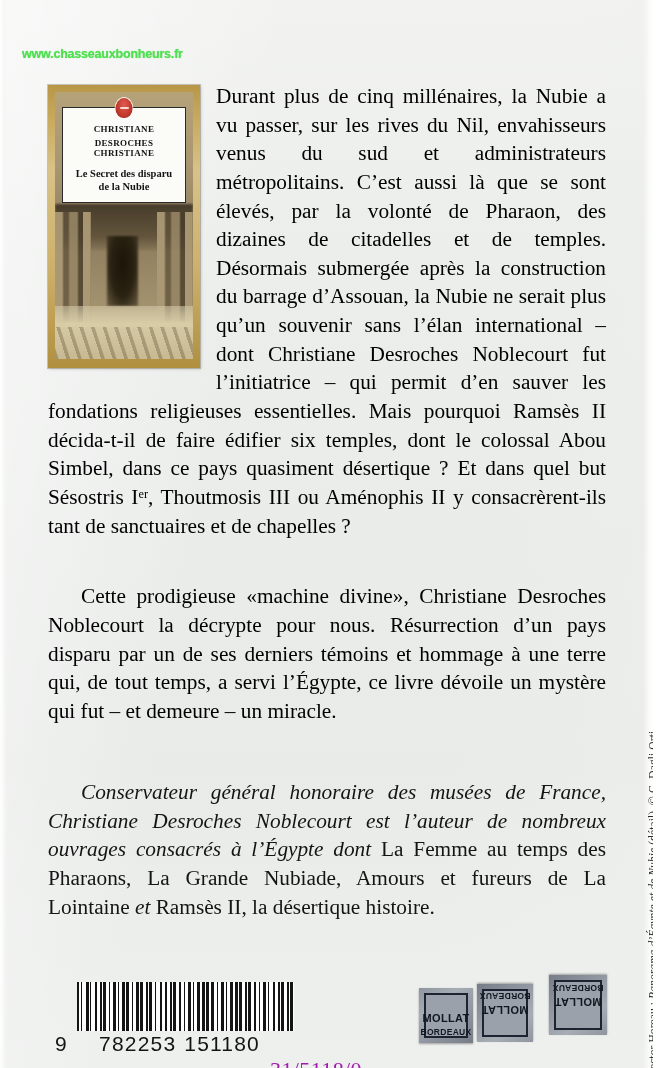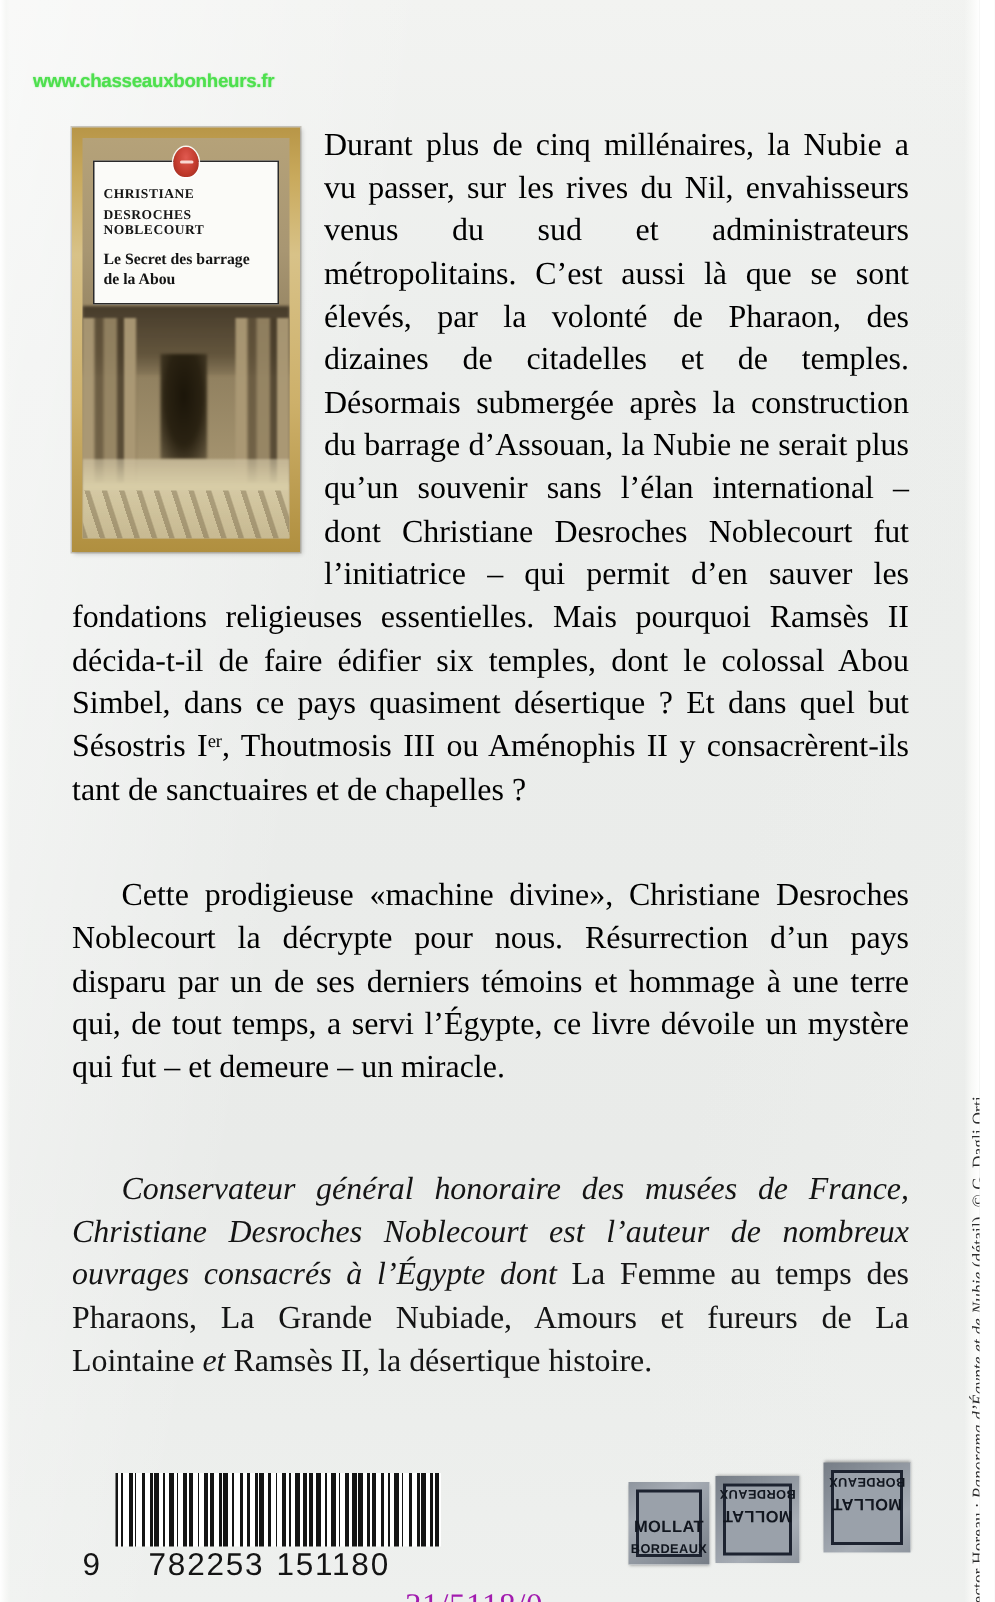--- a/index.html
+++ b/index.html
@@ -144,21 +144,21 @@
   }
   
   .cover-label {
     position: absolute;
     left: 14px;
     right: 14px;
     top: 22px;
     background: #fbfbf8;
     border: 1.4px solid #2a2a2a;
     padding: 13px 6px 9px 6px;
-    text-align: left;
+    text-align: center;
     line-height: 1.18;
   }
   .lp-logo {
     position: absolute;
     left: 50%;
     top: -10px;
     transform: translateX(-50%);
     width: 17px;
     height: 20px;
     border-radius: 50% 50% 45% 45% / 55% 55% 45% 45%;
@@ -361,23 +361,23 @@
       <div class="temple-ceiling"></div>
       <div class="colonnade left"></div>
       <div class="colonnade right"></div>
       <div class="sanctuary-door"></div>
       <div class="temple-floor"></div>
       <div class="floor-rubble"></div>
     </div>
     <div class="cover-label">
       <div class="lp-logo"></div>
       <div class="cover-author">CHRISTIANE</div>
-      <div class="cover-author">DESROCHES NOBLECOURT</div>
-      <div class="cover-title">Le Secret des barrage</div>
-      <div class="cover-title" style="margin-top:0">de la Abou</div>
+      <div class="cover-author">DESROCHES CHRISTIANE</div>
+      <div class="cover-title">Le Secret des disparu</div>
+      <div class="cover-title" style="margin-top:0">de la Nubie</div>
     </div>
   </div>
 
   <div class="blurb">
     <div class="cover-spacer"></div>
     <p><span>Durant plus de cinq millénaires, la Nubie a vu passer, sur les rives du Nil, envahisseurs venus du sud et administrateurs métropolitains. C’est aussi là que se sont élevés, par la volonté de Pharaon, des dizaines de citadelles et de temples. Désormais submergée après la construction du barrage d’Assouan, la Nubie ne serait plus qu’un souvenir sans l’élan international – dont Christiane Desroches Noblecourt fut l’initiatrice – qui permit d’en sauver les fondations religieuses essentielles. Mais pourquoi Ramsès II décida-t-il de faire édifier six temples, dont le colossal Abou Simbel, dans ce pays quasiment désertique ? Et dans quel but Sésostris I</span><sup class="ordinal">er</sup><span>, Thoutmosis III ou Aménophis II y consacrèrent-ils tant de sanctuaires et de chapelles ?</span></p>
     <div class="para-gap"></div>
     <p class="indent">Cette prodigieuse «machine divine», Christiane Desroches Noblecourt la décrypte pour nous. Résurrection d’un pays disparu par un de ses derniers témoins et hommage à une terre qui, de tout temps, a servi l’Égypte, ce livre dévoile un mystère qui fut – et demeure – un miracle.</p>
   </div>
 

